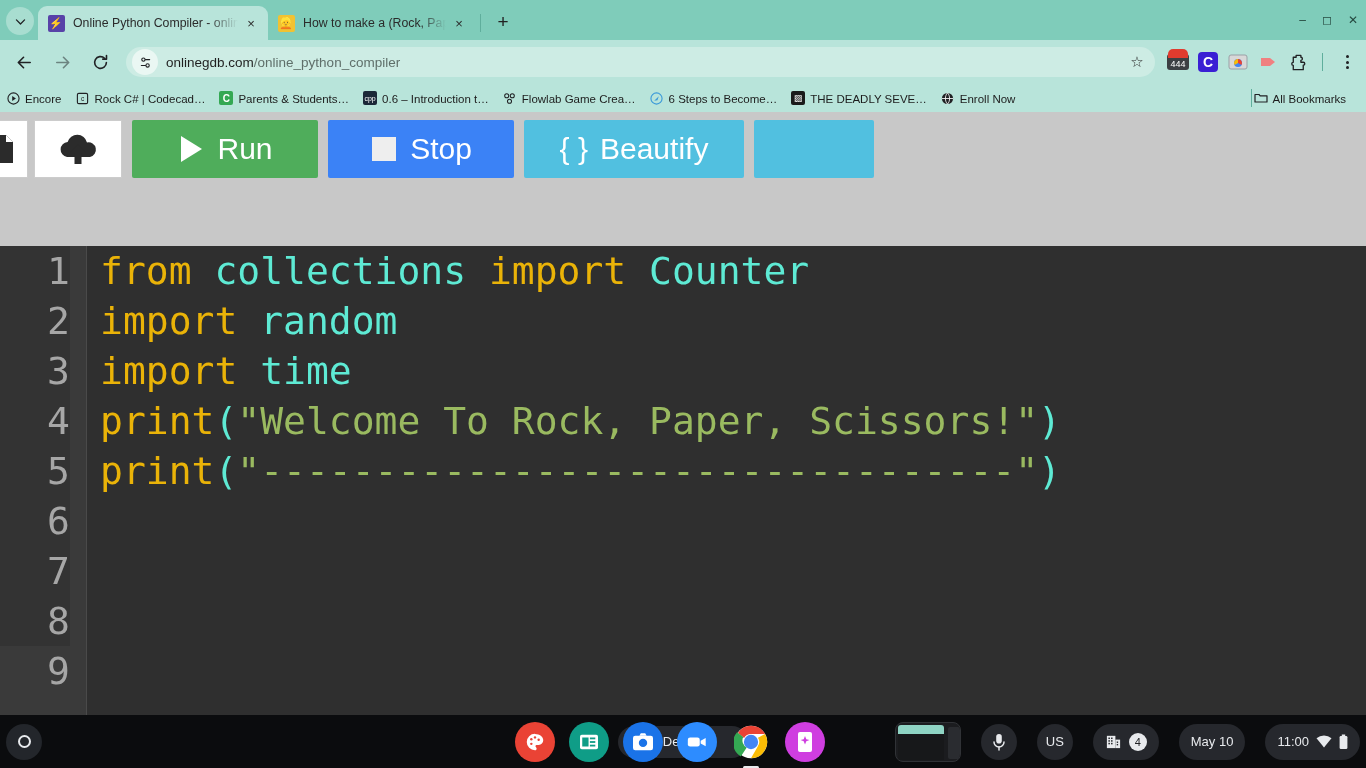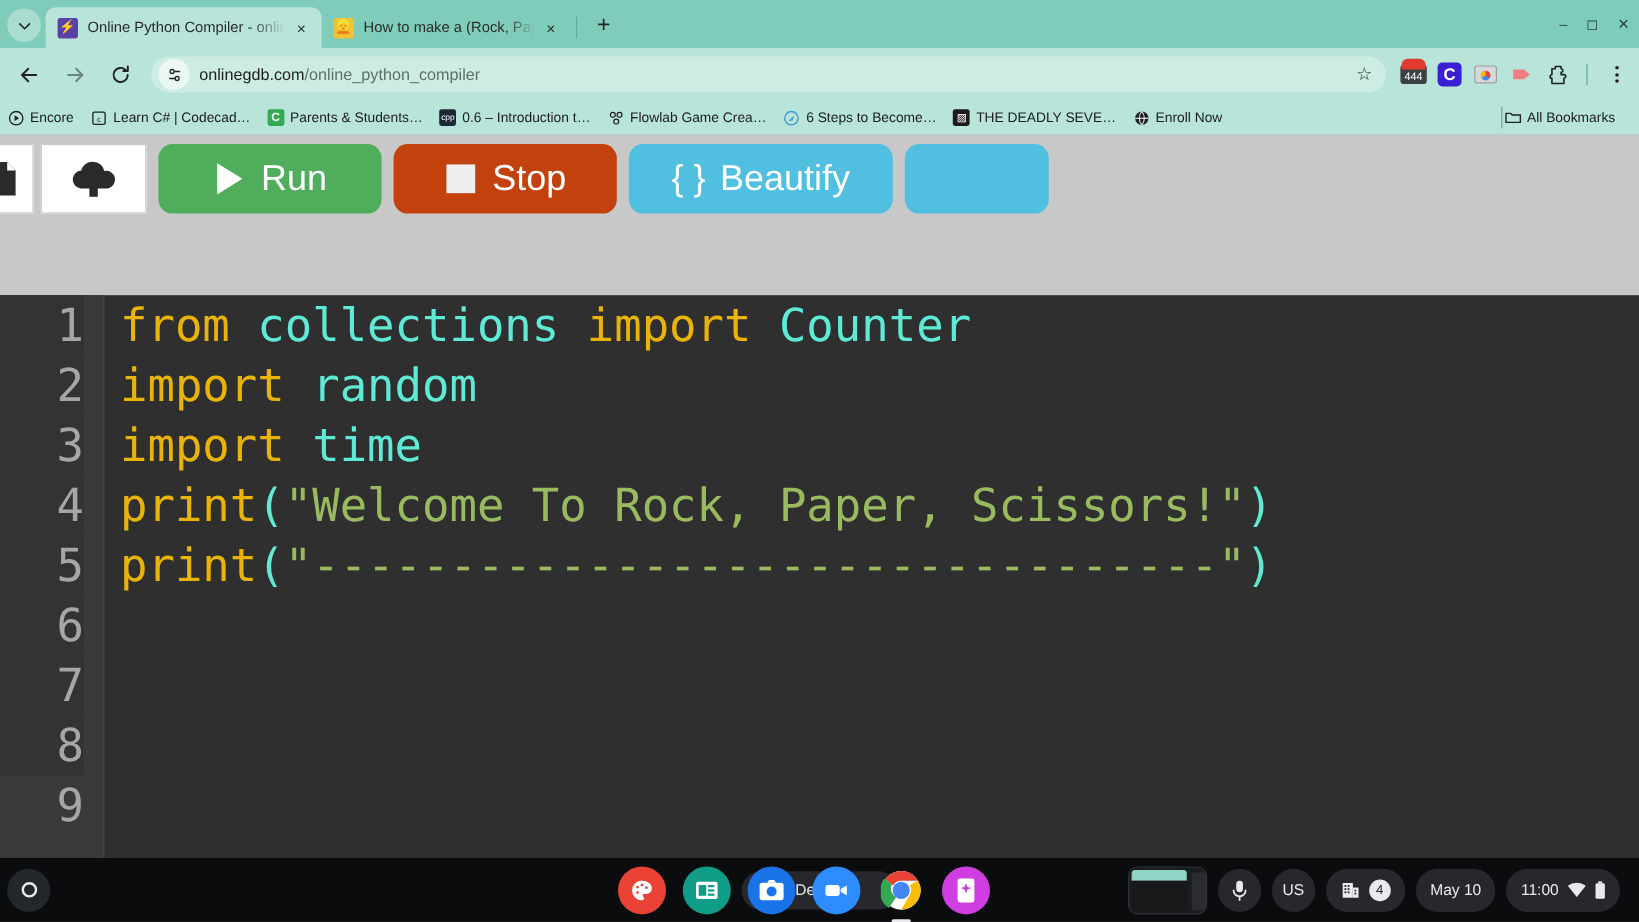--- a/index.html
+++ b/index.html
@@ -162,26 +162,26 @@
   .tb-plain {
     height: 58px; background: #fff;
     border: 1px solid #ccc;
     display: flex; align-items: center; justify-content: center;
     flex: none;
   }
   .tb-btn {
     height: 58px; margin-left: 10px; flex: none;
     display: flex; align-items: center; justify-content: center;
     color: #fff; font-size: 30px; gap: 12px;
-    border-radius: 12px;
+    border-radius: 2px;
   }
   .tb-btn .lbl { font-weight: 400; }
   .tb-run { background: #4fad5b; width: 186px; }
   .tb-debug { background: #2f6fae; width: 186px; }
-  .tb-stop { background: #c2410c; width: 186px; }
+  .tb-stop { background: #3b82f6; width: 186px; }
   .tb-share { background: #eca943; width: 186px; }
   .tb-save { background: #2f6fae; width: 186px; }
   .tb-beautify { background: #51c0e0; width: 220px; }
   .tb-more { background: #51c0e0; width: 120px; }
 
   .filetabs {
     position: absolute; left: 0; top: 72px;
     width: 100%; height: 62px; background: #7f7f7f;
   }
   .filetab {
@@ -259,22 +259,22 @@
     width: 16px; height: 3px; border-radius: 2px; background: #e8eaed;
   }
   .a-paint  { background: #ea4335; }
   .a-slides { background: #0f9d87; }
   .a-camera { background: #1a73e8; }
   .a-zoom   { background: #2d8cff; }
   .a-chrome { background: transparent; }
   .a-cards  { background: #cf3ee0; }
 
   .status-area {
-    position: absolute; right: 16px;
-    display: flex; align-items: center; gap: 9px;
+    position: absolute; right: 6px;
+    display: flex; align-items: center; gap: 20px;
   }
   .st-pill {
     height: 36px; border-radius: 18px; background: #26282d;
     display: flex; align-items: center; justify-content: center;
     color: #e8eaed; font-size: 13px; padding: 0 12px; gap: 7px;
   }
   .st-round { width: 36px; padding: 0; border-radius: 50%; }
   .screenshot-thumb {
     width: 66px; height: 40px; border-radius: 8px;
     background: #1b1c1f; overflow: hidden; position: relative;
@@ -397,21 +397,21 @@
       </div>
       <span>Encore</span>
     </div>
     <div class="bm">
       <div class="bm-ico">
         <svg width="13" height="13" viewBox="0 0 14 14">
             <rect x="1.5" y="1.5" width="11" height="11" rx="1.5" fill="none" stroke="#202124" stroke-width="1.2"></rect>
             <text x="7" y="10" font-size="7" text-anchor="middle" fill="#202124" font-family="Liberation Sans">c</text>
           </svg>
       </div>
-      <span>Learn C# | Codecad…</span>
+      <span>Rock C# | Codecad…</span>
     </div>
     <div class="bm">
       <div class="bm-ico" style="background:#34a853;color:#fff;font-weight:bold;">C</div>
       <span>Parents &amp; Students…</span>
     </div>
     <div class="bm">
       <div class="bm-ico" style="background:#1b2838;color:#fff;font-size:7px;">cpp</div>
       <span>0.6 – Introduction t…</span>
     </div>
     <div class="bm">

